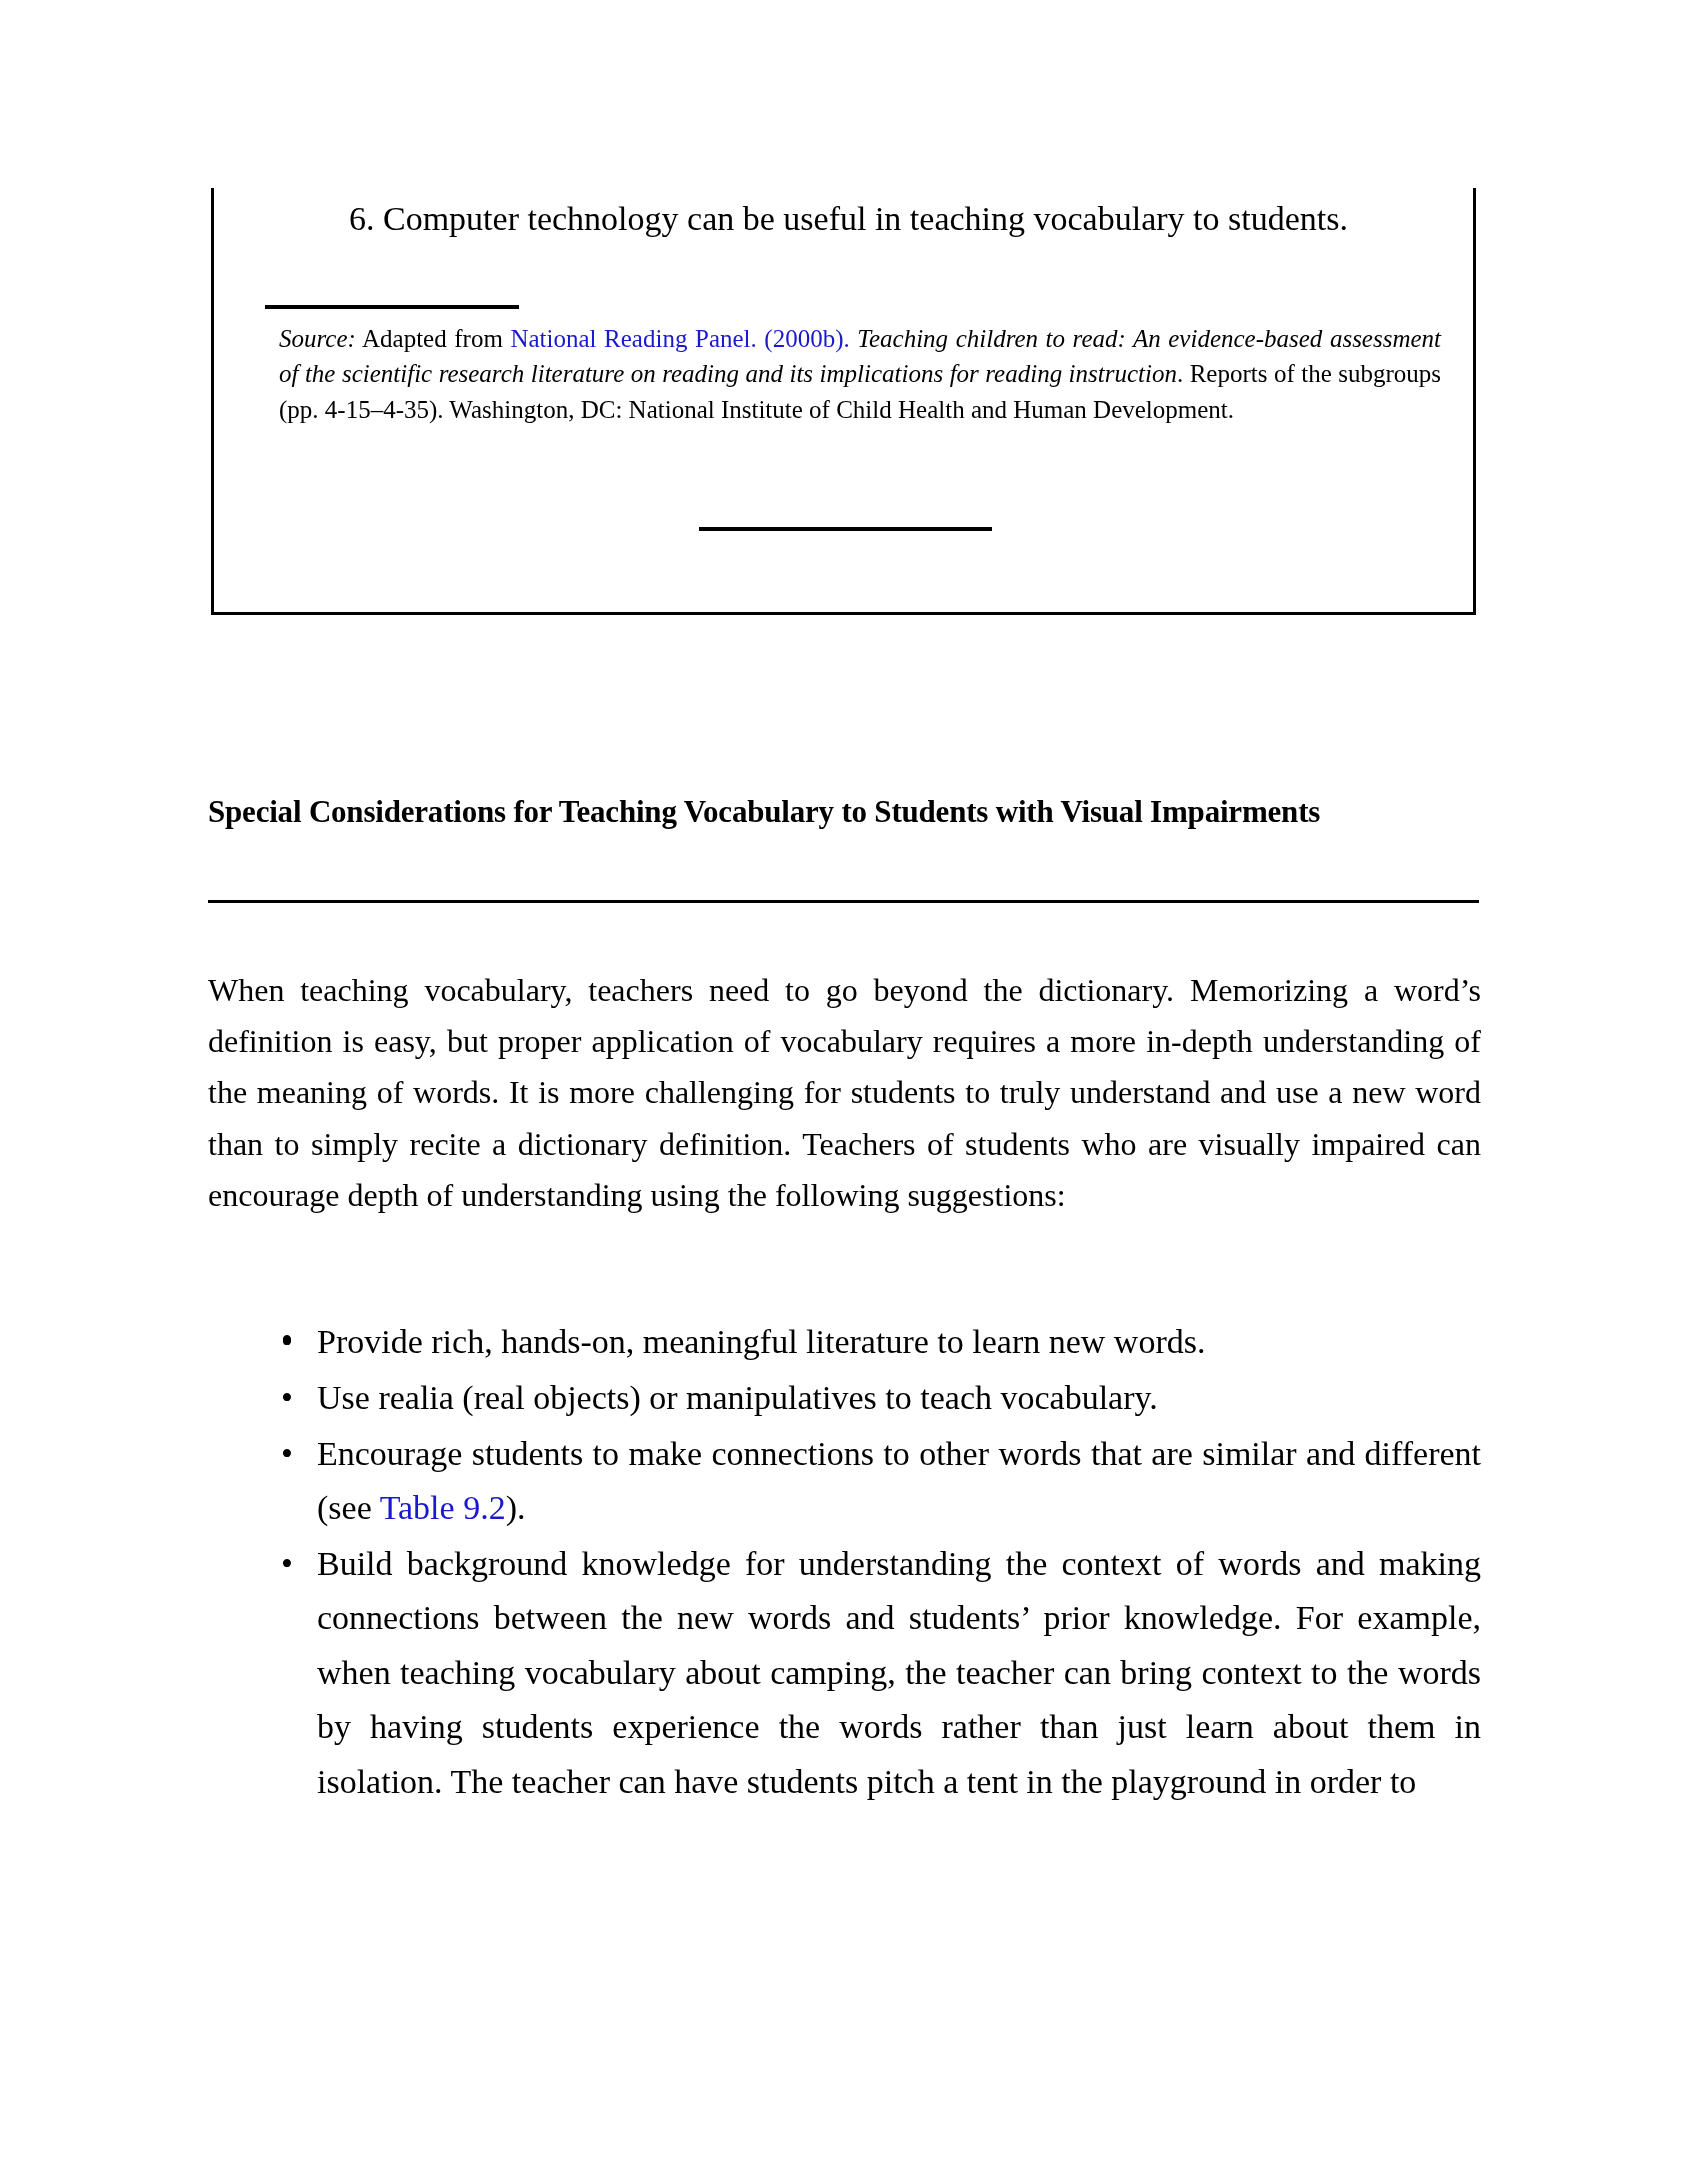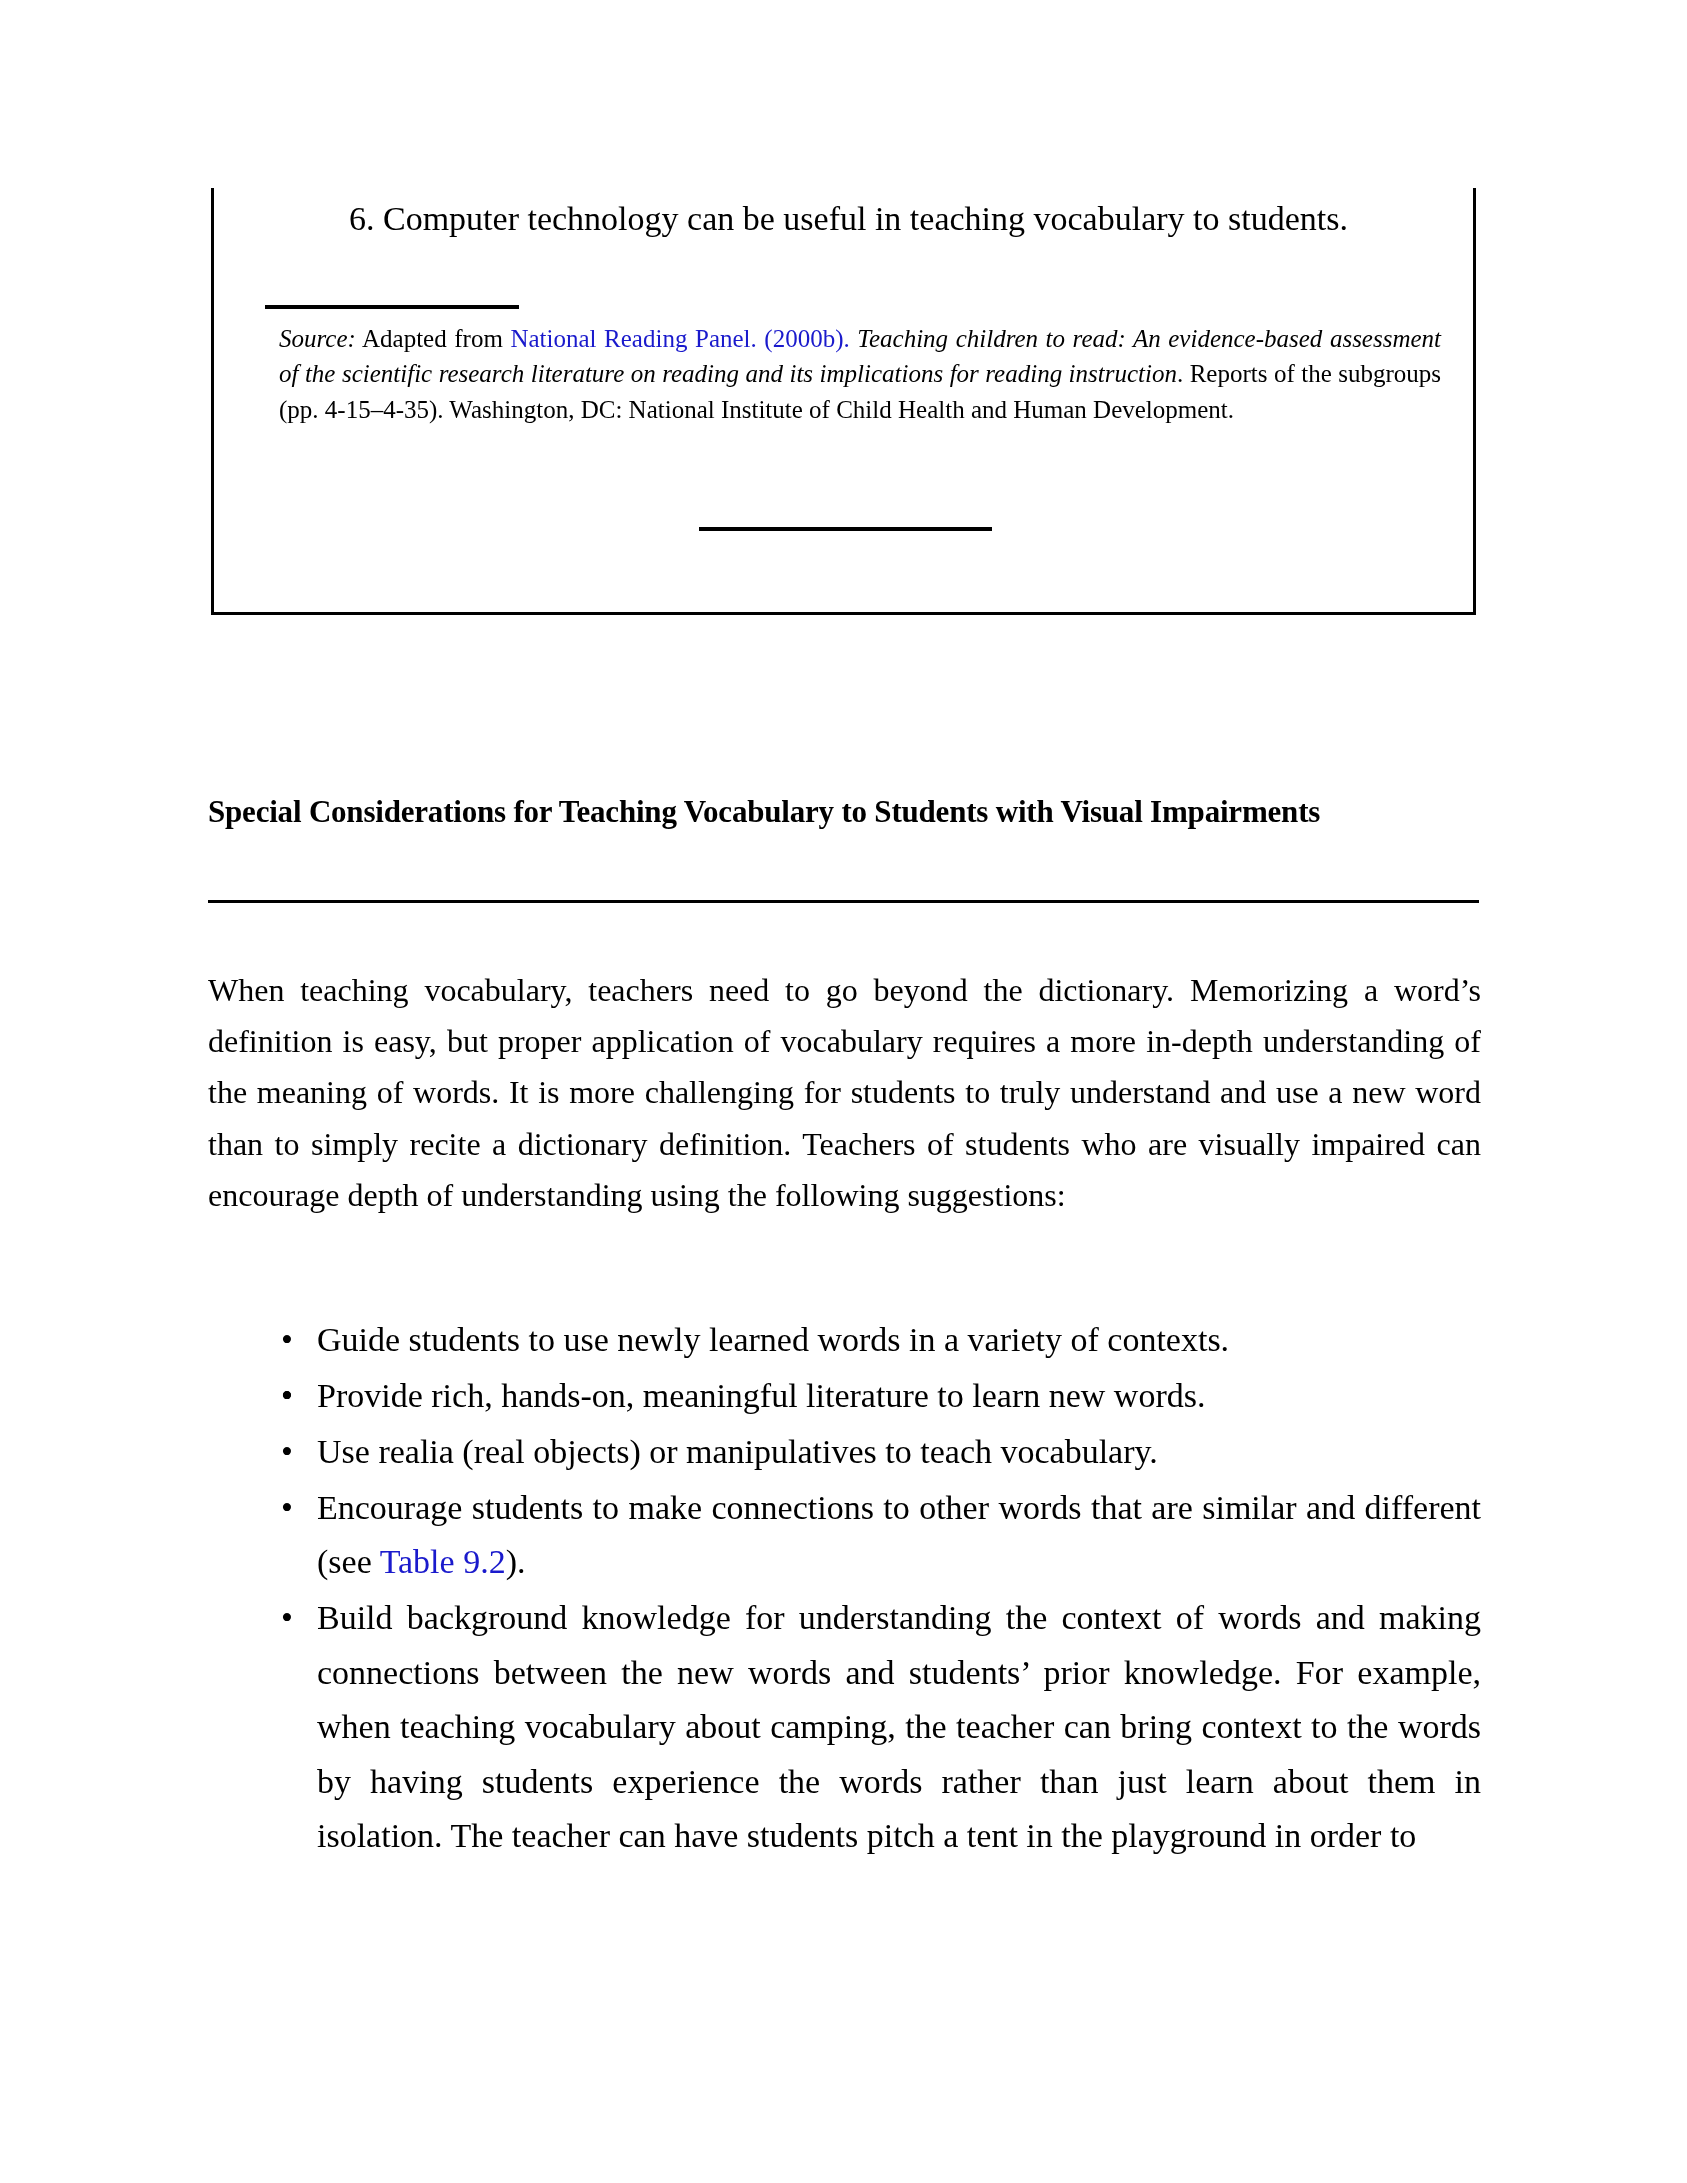--- a/index.html
+++ b/index.html
@@ -171,21 +171,20 @@
   </div>
 
   <h2 class="section-heading">Special Considerations for Teaching Vocabulary to Students with Visual Impairments</h2>
   <div class="heading-rule"></div>
 
   <p class="body-para">When teaching vocabulary, teachers need to go beyond the dictionary. Memorizing a word’s definition is easy, but proper application of vocabulary requires a more in-depth understanding of the meaning of words. It is more challenging for students to truly understand and use a new word than to simply recite a dictionary definition. Teachers of students who are visually impaired can encourage depth of understanding using the following suggestions:</p>
 
   <ul class="bullet-list">
     <li>
       <span class="dot">•</span>
-      <span>Guide students to use newly learned words in a variety of contexts.</span>
     </li>
     <li>
       <span class="dot">•</span>
     </li>
     <li>
       <span class="dot">•</span>
       <span>Provide rich, hands-on, meaningful literature to learn new words.</span>
     </li>
     <li>
       <span class="dot">•</span>

